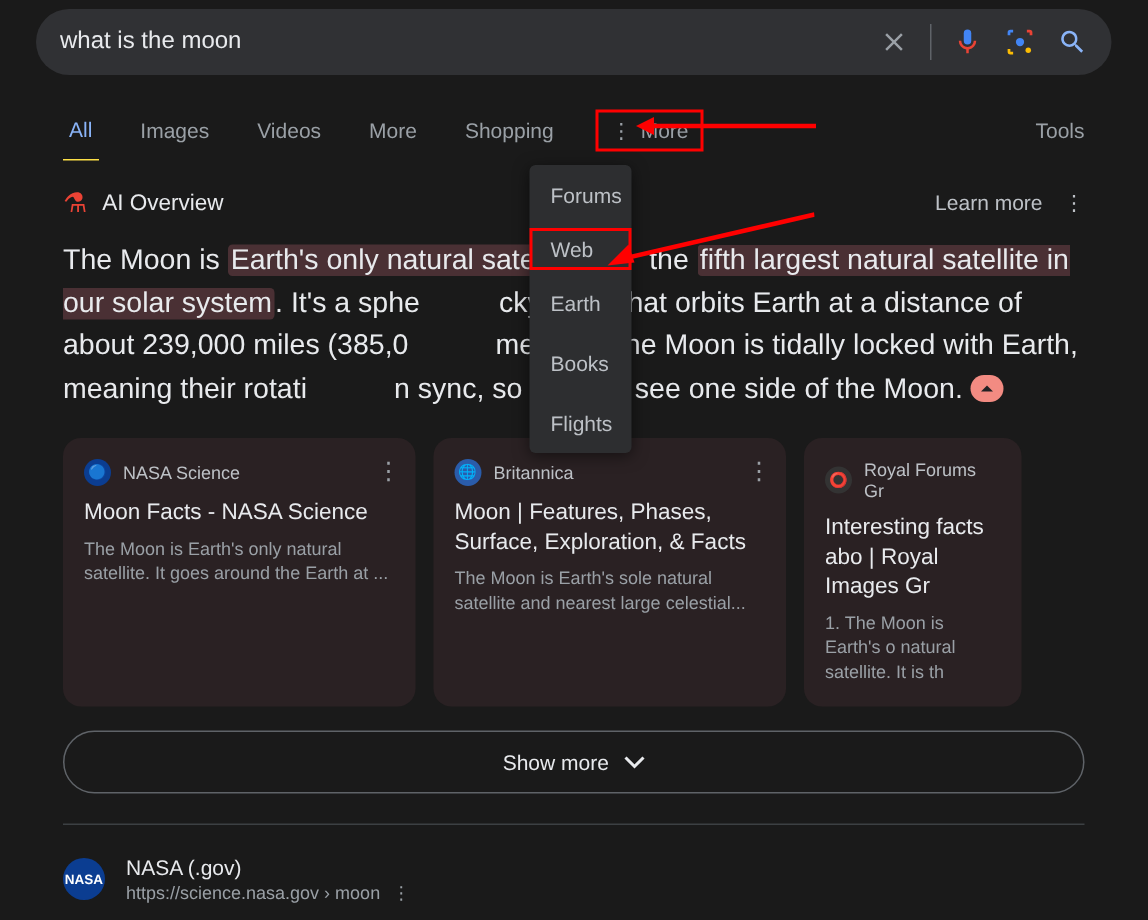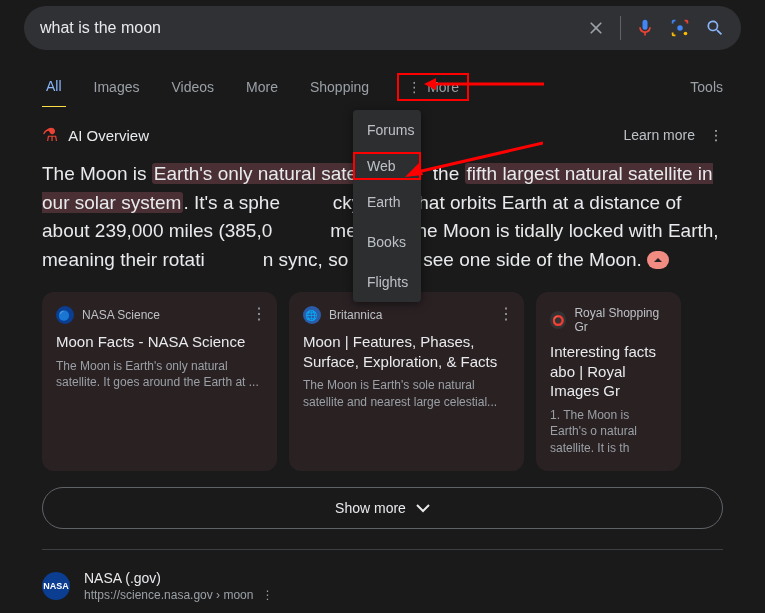--- a/index.html
+++ b/index.html
@@ -145,21 +145,21 @@
           <span class="favicon" style="background:#2a5caa">🌐</span>
           <span class="card-src">Britannica</span>
         </div>
       <span class="card-menu">⋮</span>
       <div class="card-title">Moon | Features, Phases, Surface, Exploration, &amp; Facts</div>
       <div class="card-desc">The Moon is Earth's sole natural satellite and nearest large celestial...</div>
     </div>
     <div class="card card3">
       <div class="card-head">
           <span class="favicon" style="background:#333">⭕</span>
-          <span class="card-src">Royal Shopping Gr</span>
+          <span class="card-src">Royal Forums Gr</span>
         </div>
       <div class="card-title">Interesting facts abo | Royal Images Gr</div>
       <div class="card-desc">1. The Moon is Earth's o natural satellite. It is th</div>
     </div>
   </div>
 
   <div class="show-more">
     <span>Show more</span>
     <span><svg width="14" height="10" viewBox="0 0 14 10">
           <path d="M1 2l6 6 6-6" stroke="#e8eaed" stroke-width="2" fill="none"></path>

